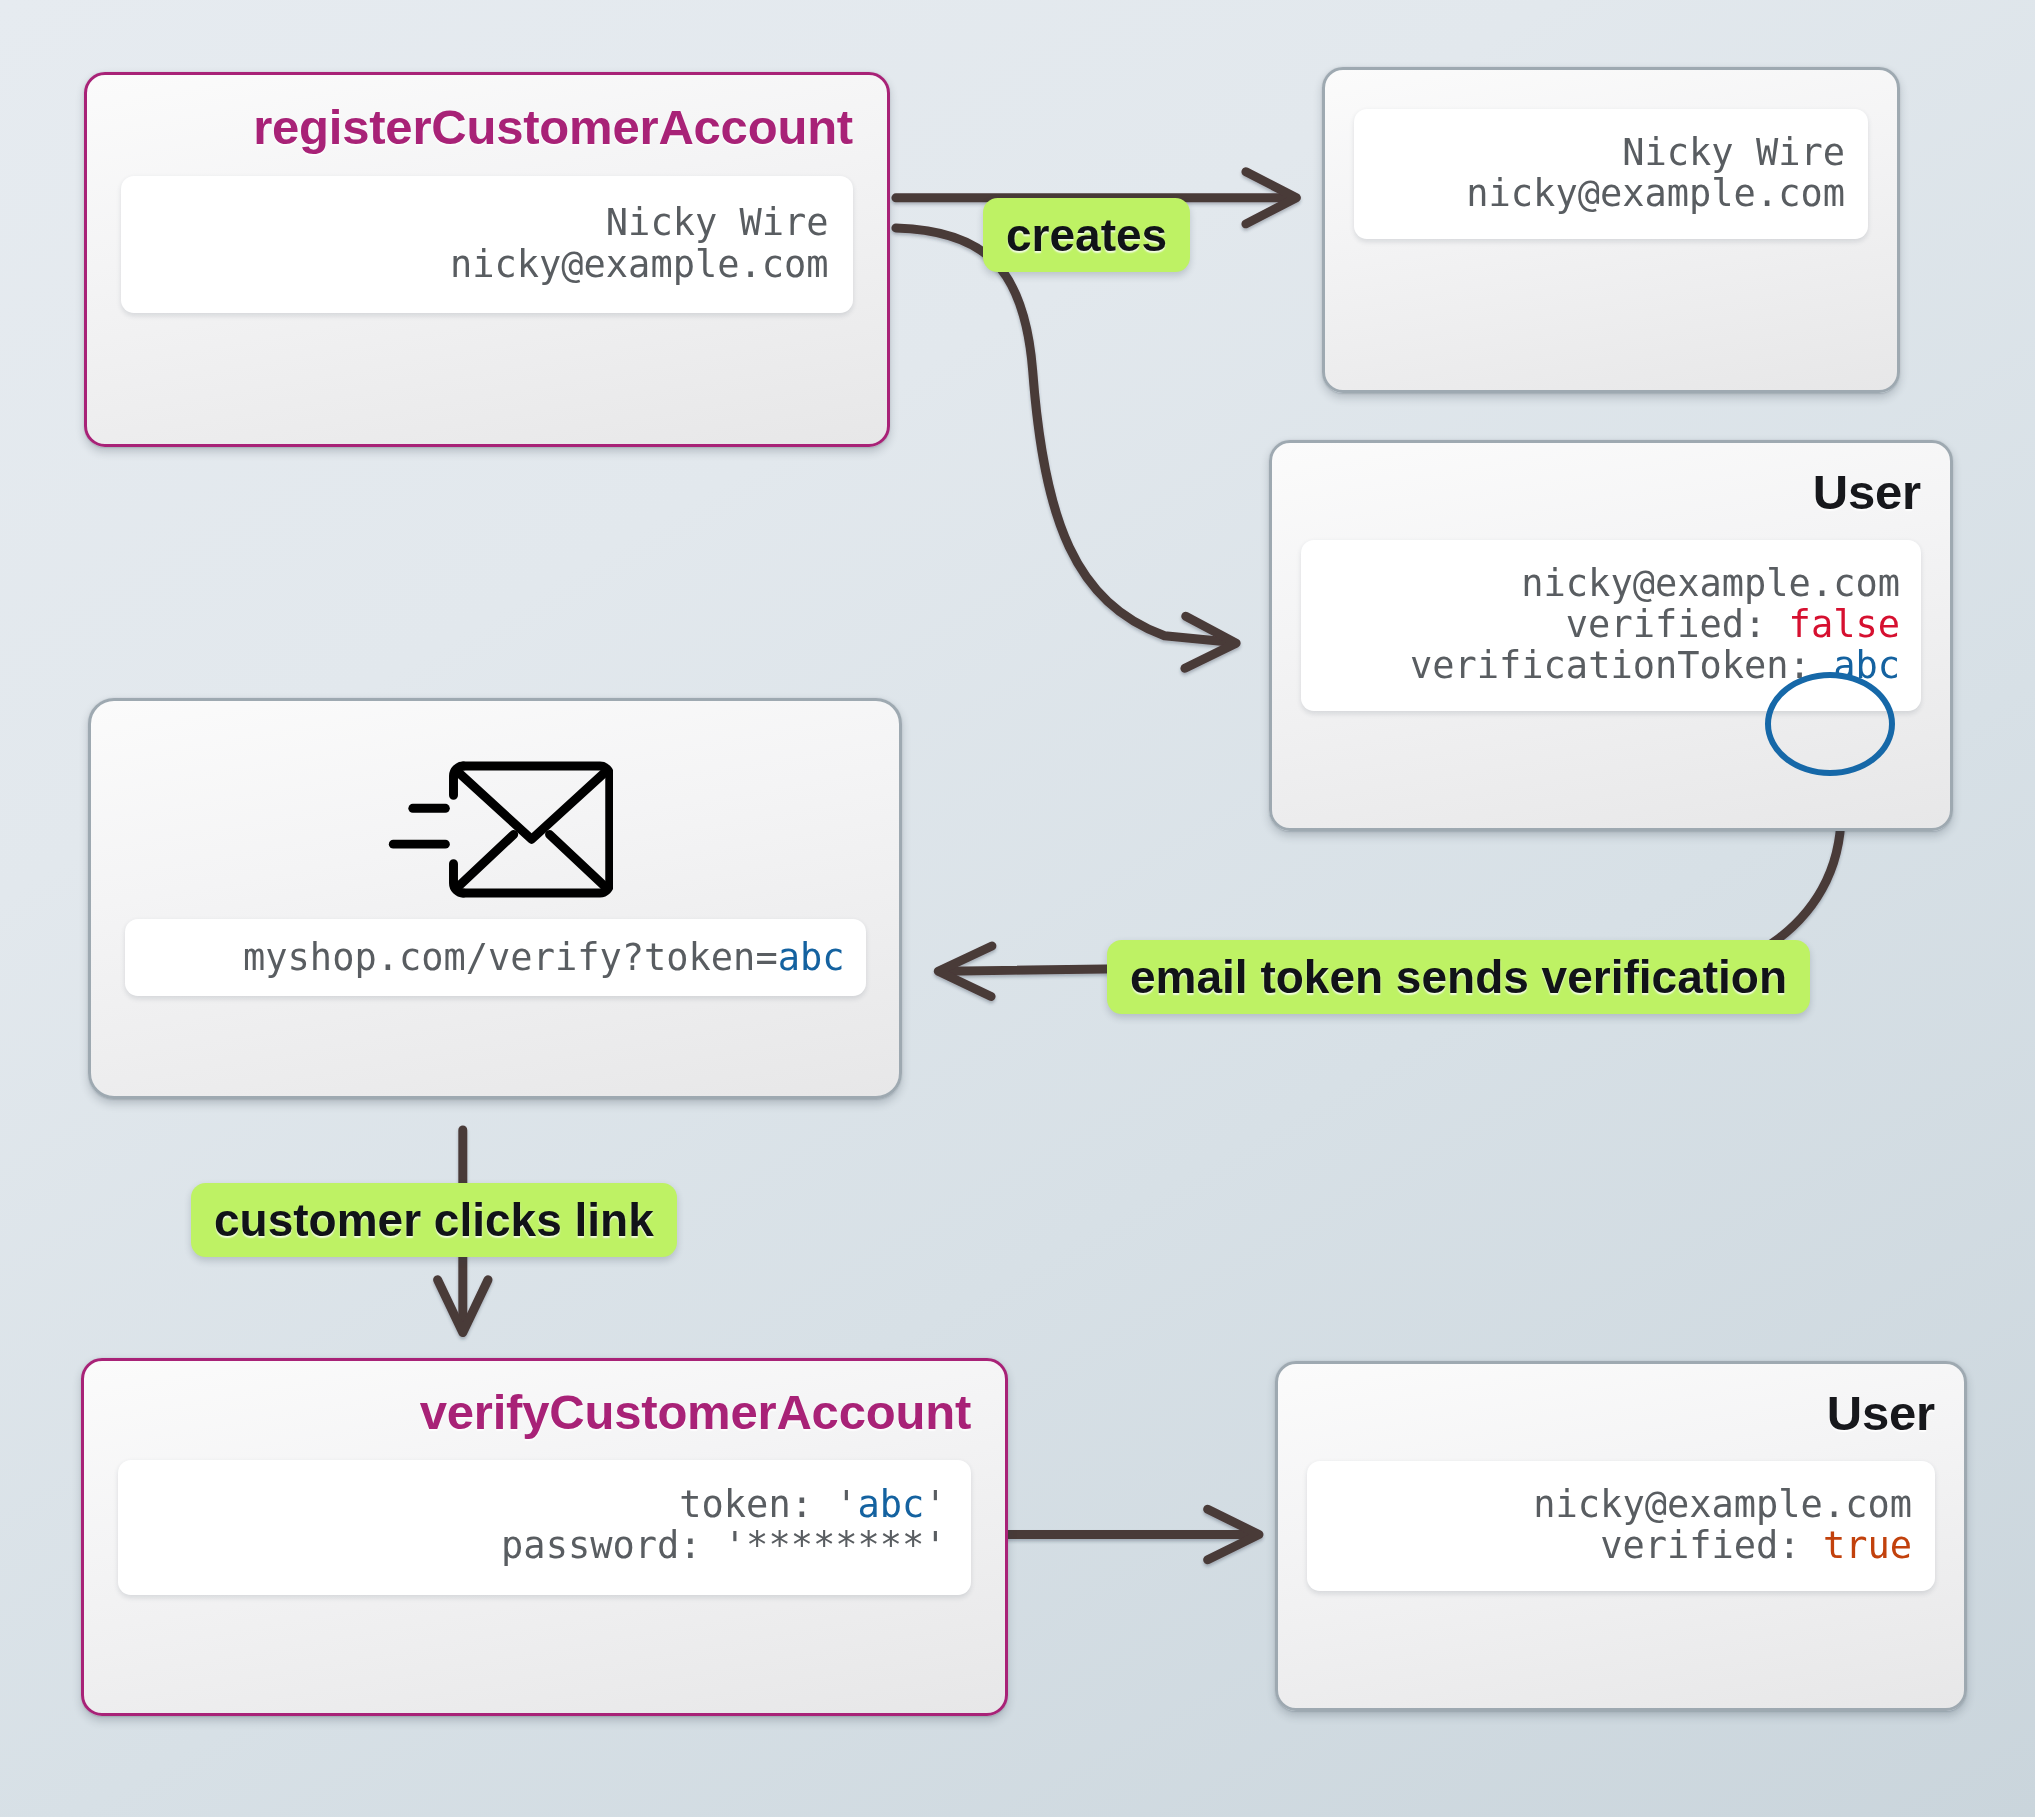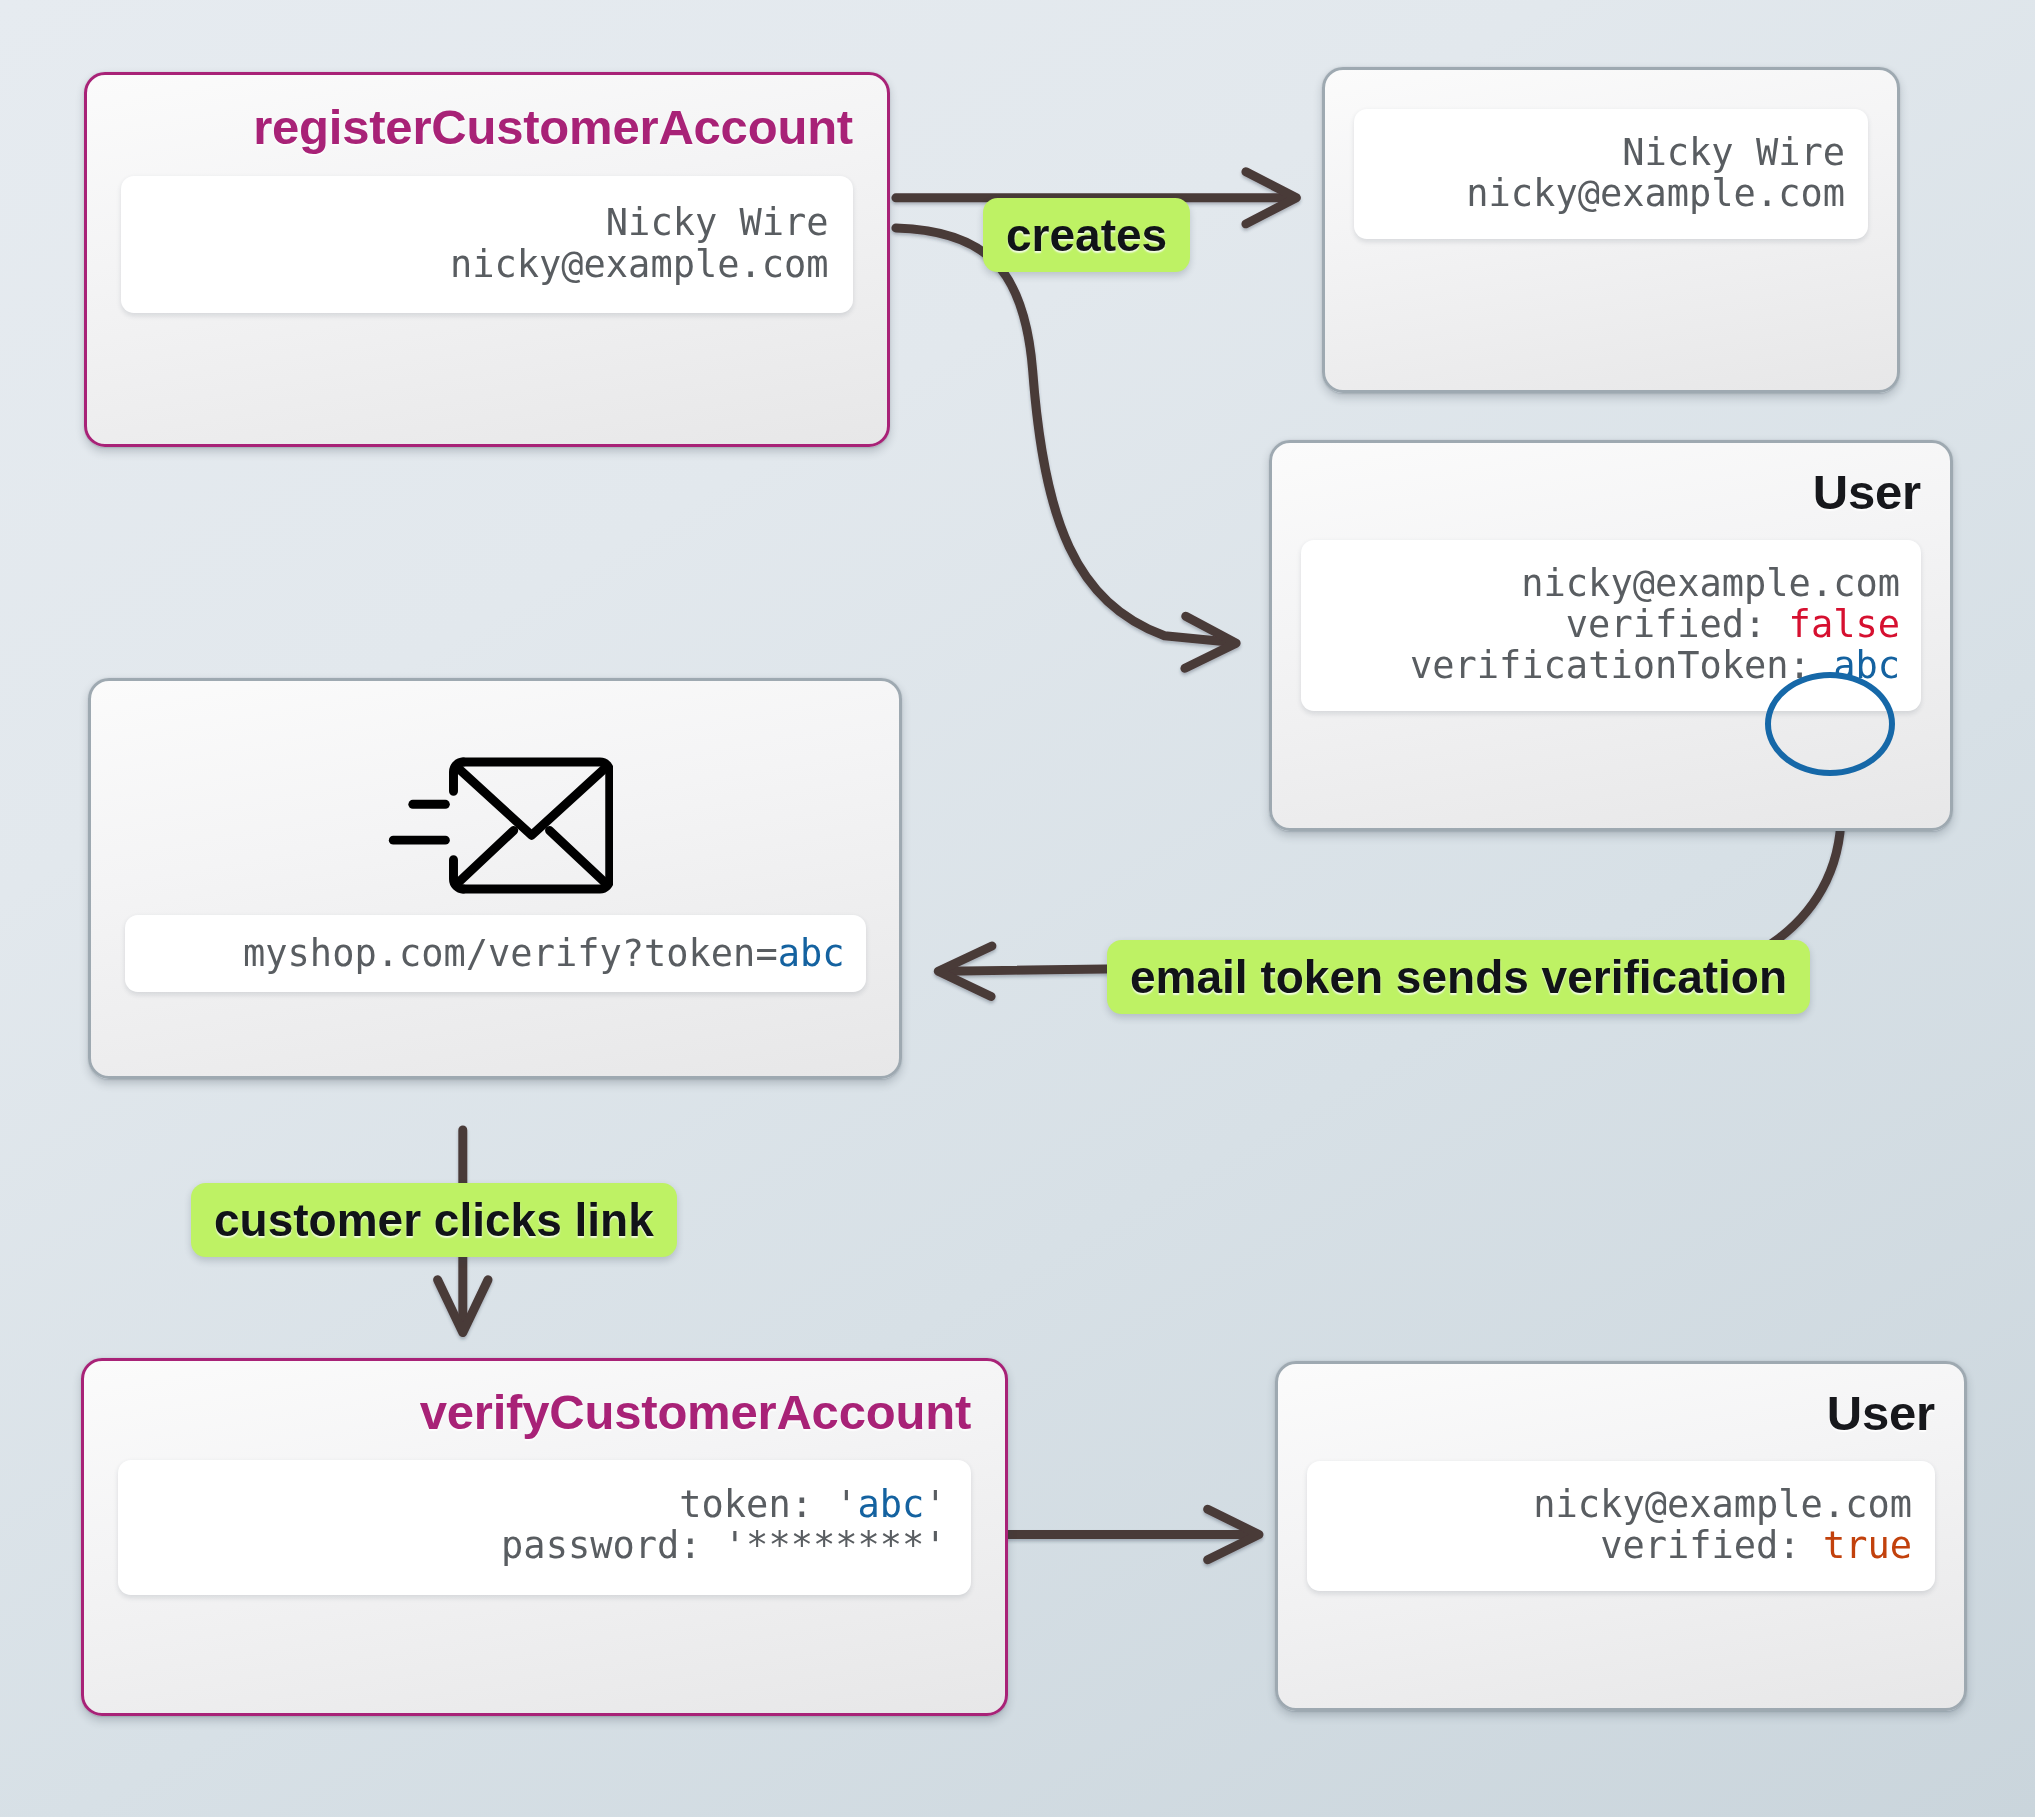--- a/index.html
+++ b/index.html
@@ -55,21 +55,21 @@
   
   #n-register{left:84px;top:72px;width:806px;height:375px;padding:24.4px 34px 0;}
   #n-register .panel{margin-top:21px;padding:26px 24.4px 28px;}
 
   #n-customer{left:1322px;top:67px;width:578px;height:326px;padding:21px 29px 0;}
   #n-customer .panel{margin-top:18px;padding:23px 23px 24.4px;}
 
   #n-user1{left:1269px;top:440px;width:684px;height:391px;padding:21px 29px 0;}
   #n-user1 .panel{margin-top:19.5px;padding:23px 21px 24.4px;position:relative;}
 
-  #n-email{left:88px;top:678px;width:814px;height:401px;padding:16px;align-items:center;}
+  #n-email{left:88px;top:698px;width:814px;height:401px;padding:0;align-items:center;border-radius:26px;}
   #n-email .panel{margin:0 0 29px;width:741px;padding:18px 21px;}
   #n-email .urlline{font-size:37px;}
 
   #n-verify{left:81px;top:1358px;width:927px;height:358px;padding:23px 34px 0;}
   #n-verify .panel{margin-top:19.5px;padding:24.4px 24.4px 28px;}
 
   #n-user2{left:1275px;top:1361px;width:692px;height:350px;padding:21px 29px 0;}
   #n-user2 .panel{margin-top:19.5px;padding:23px 23px 24.4px;}
 
   

